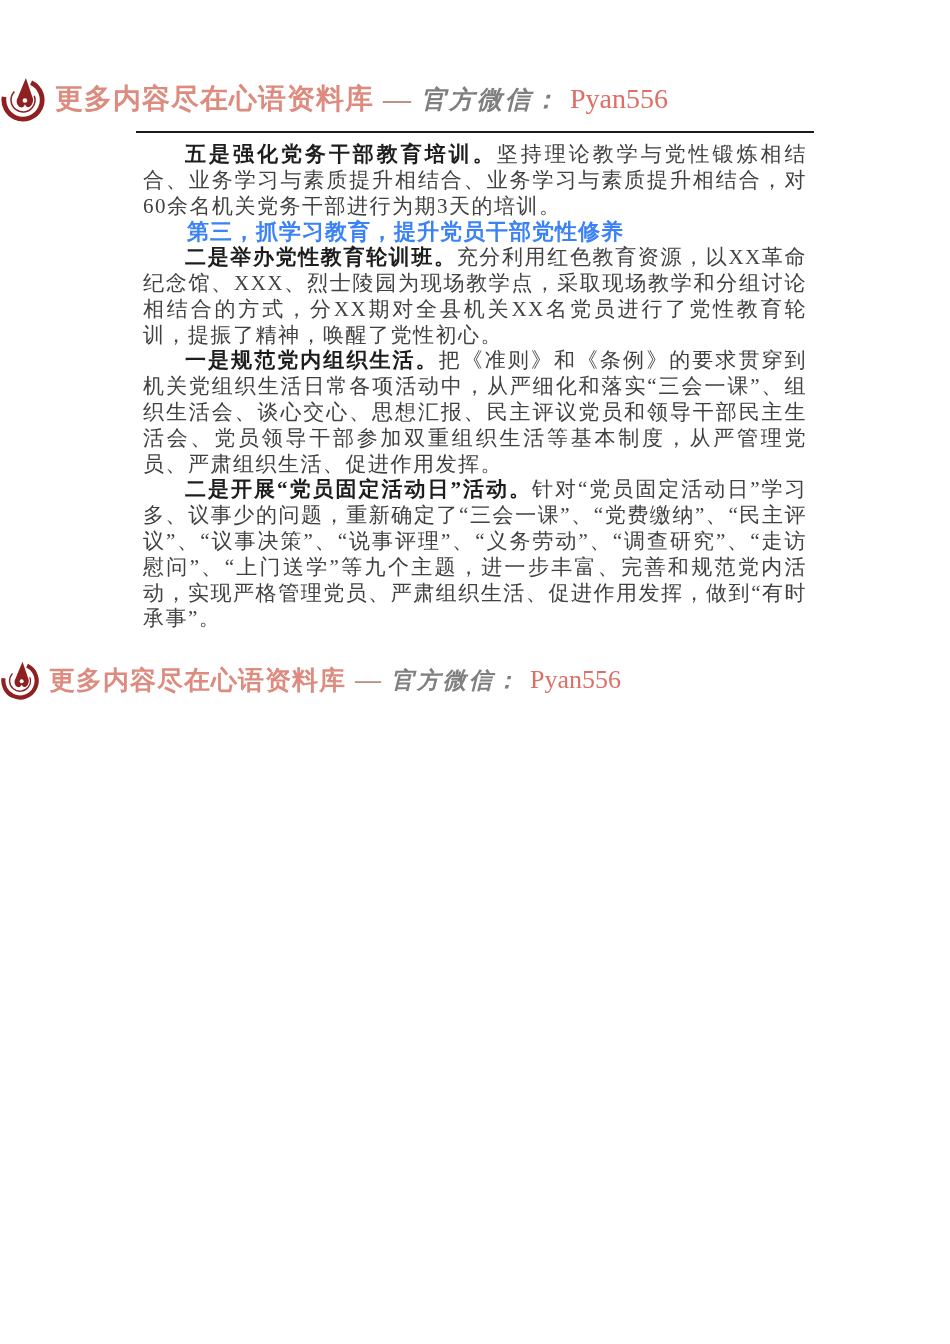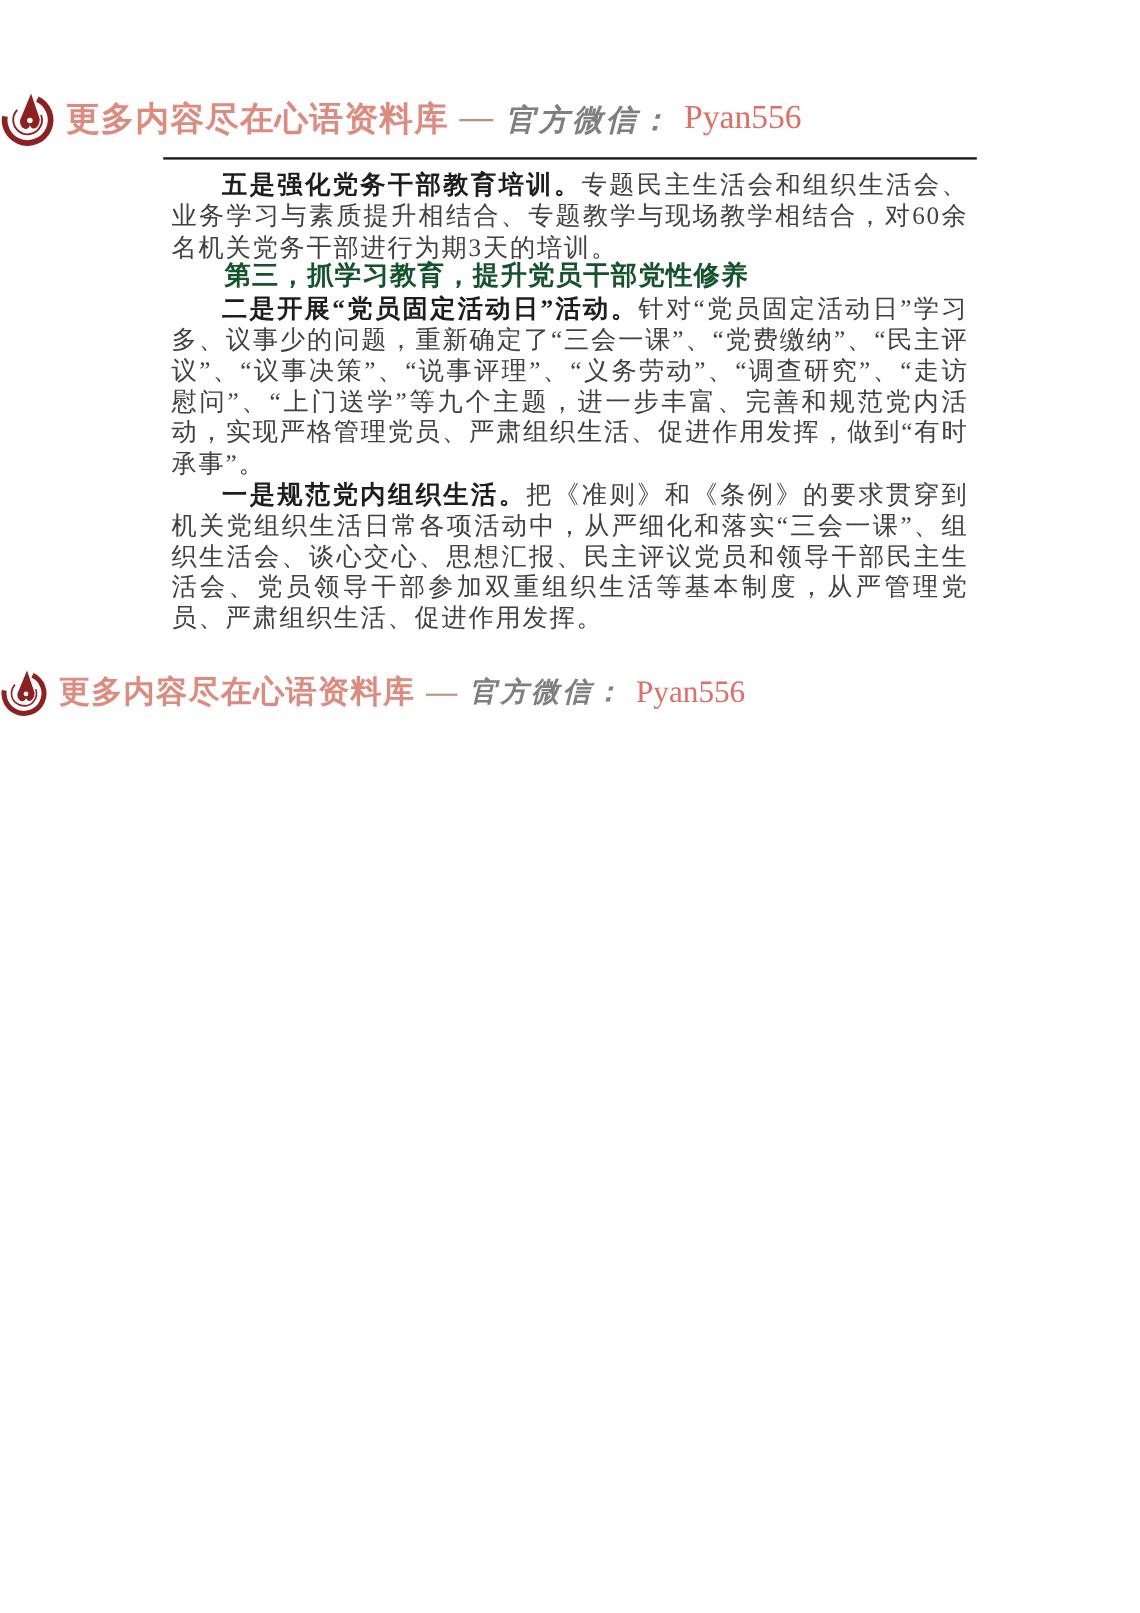--- a/index.html
+++ b/index.html
@@ -33,25 +33,25 @@
     line-height:25.8px;
     text-align:justify;
     color:#414141;
   }
   .doc p { margin:0; text-indent:2em; }
   .para { letter-spacing:1.5px; }
   .para .lead { font-weight:700; color:#1d1d1d; }
   .heading {
     margin:0;
     text-indent:2em;
-    font-family:Liberation Mono, monospace;
+    font-family:Liberation Sans, sans-serif;
     font-weight:700;
     font-size:22px;
     line-height:25.8px;
-    color:#14532d;
+    color:#3b82f6;
     letter-spacing:1px;
     text-align:left;
   }
   .plain {
     letter-spacing:0.2px;
     color:#1c1c1c;
     line-height:28.5px;
   }
   .ftr { margin-top:26px; }
 </style>
@@ -75,31 +75,32 @@
       <span class="brand-text" style="color:#dd8b7e;">更多内容尽在心语资料库</span>
         <span class="brand-text" style="color:#c08d82;">—</span>
         <span class="brand-label" style="color:#7f7f7f;">官方微信：</span>
         <span class="brand-id" style="color:#df6e64;">Pyan556</span>
     </span>
     <div class="rule" style="background:#1c1c1c;"></div>
   </div>
 
   <div class="doc">
 
-    <p class="para"><span class="lead">五是强化党务干部教育培训。</span><span>专题民主生活会和组织生活会、业务学习与素质提升相结合、专题教学与现场教学相结合，对60余名机关党务干部进行为期3天的培训。</span></p>
+    <p class="para"><span class="lead">五是强化党务干部教育培训。</span><span>坚持理论教学与党性锻炼相结合、业务学习与素质提升相结合、业务学习与素质提升相结合，对60余名机关党务干部进行为期3天的培训。</span></p>
 
     <p class="heading">第三，抓学习教育，提升党员干部党性修养</p>
 
 
+    <p class="para"><span class="lead">二是举办党性教育轮训班。</span><span>充分利用红色教育资源，以XX革命纪念馆、XXX、烈士陵园为现场教学点，采取现场教学和分组讨论相结合的方式，分XX期对全县机关XX名党员进行了党性教育轮训，提振了精神，唤醒了党性初心。</span></p>
 
 
 
+    <p class="para"><span class="lead">一是规范党内组织生活。</span><span>把《准则》和《条例》的要求贯穿到机关党组织生活日常各项活动中，从严细化和落实“三会一课”、组织生活会、谈心交心、思想汇报、民主评议党员和领导干部民主生活会、党员领导干部参加双重组织生活等基本制度，从严管理党员、严肃组织生活、促进作用发挥。</span></p>
+
     <p class="para"><span class="lead">二是开展“党员固定活动日”活动。</span><span>针对“党员固定活动日”学习多、议事少的问题，重新确定了“三会一课”、“党费缴纳”、“民主评议”、“议事决策”、“说事评理”、“义务劳动”、“调查研究”、“走访慰问”、“上门送学”等九个主题，进一步丰富、完善和规范党内活动，实现严格管理党员、严肃组织生活、促进作用发挥，做到“有时承事”。</span></p>
-
-    <p class="para"><span class="lead">一是规范党内组织生活。</span><span>把《准则》和《条例》的要求贯穿到机关党组织生活日常各项活动中，从严细化和落实“三会一课”、组织生活会、谈心交心、思想汇报、民主评议党员和领导干部民主生活会、党员领导干部参加双重组织生活等基本制度，从严管理党员、严肃组织生活、促进作用发挥。</span></p>
 
 
 
   </div>
 
   <div class="brandbar ftr">
     <span class="brand-inner">
       <span class="logo">
         <svg viewBox="0 0 48 52" xmlns="http://www.w3.org/2000/svg">
           <g fill="none" stroke="#8e2022">

